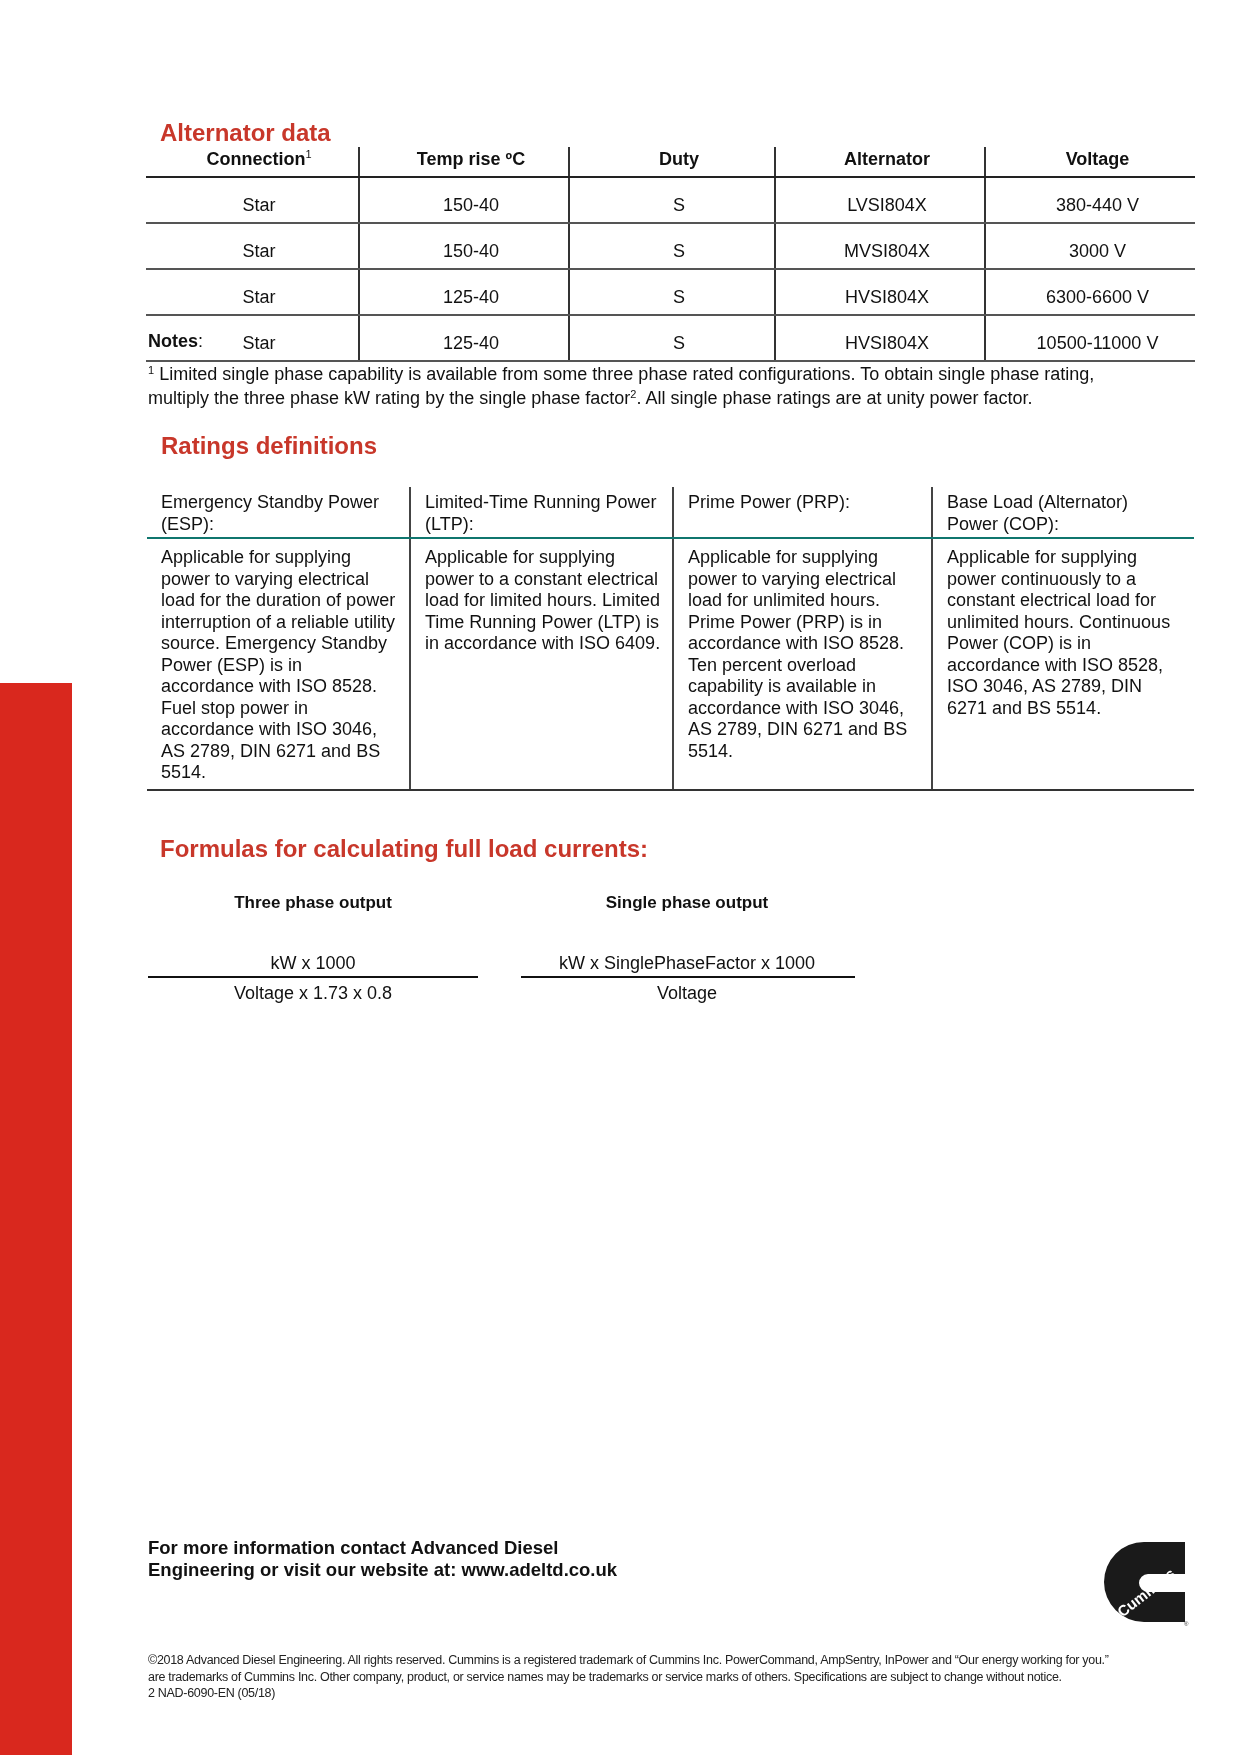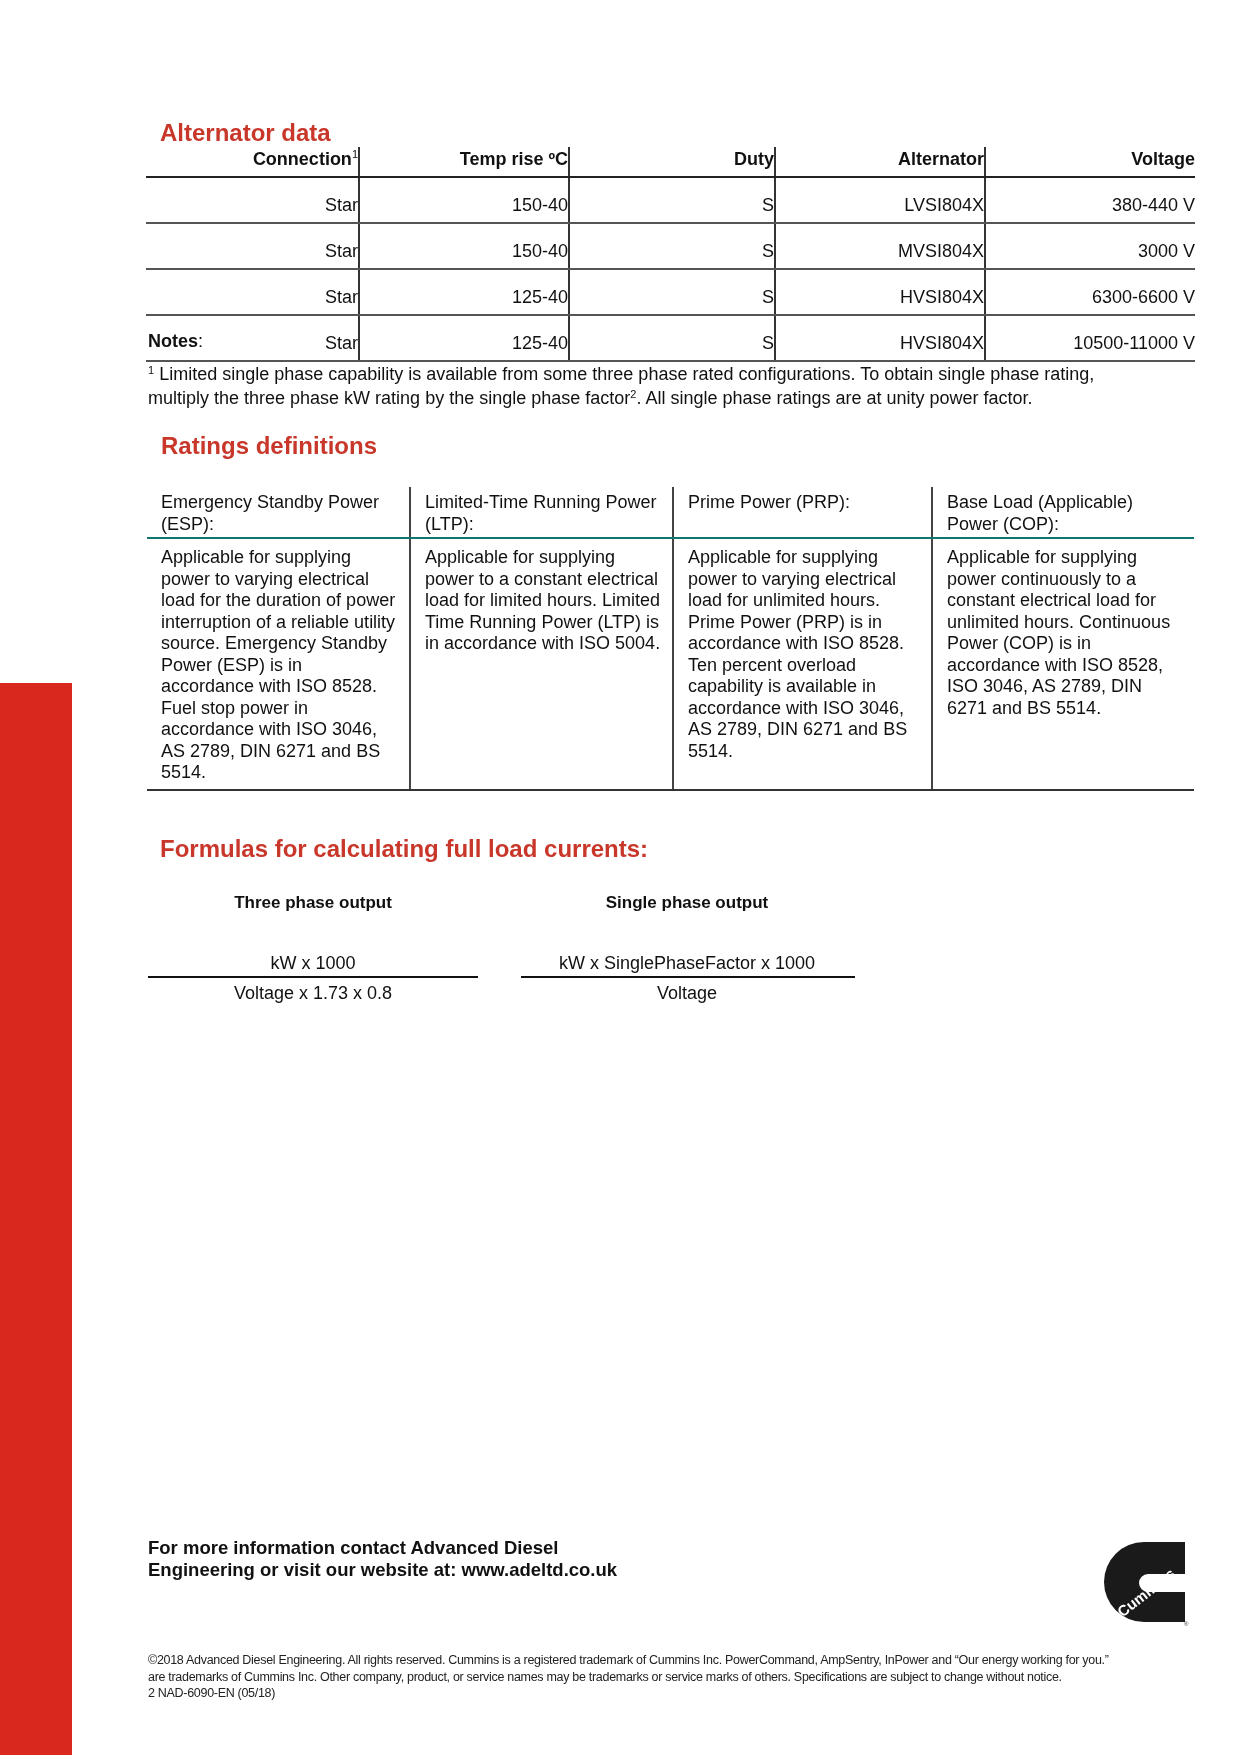--- a/index.html
+++ b/index.html
@@ -4,21 +4,21 @@
 <style>
   html, body { margin:0; padding:0; }
   body { width:1241px; height:1755px; position:relative; background:#fff; overflow:hidden;
          font-family:"Liberation Sans", sans-serif; color:#111; }
   .abs { position:absolute; }
   .red-bar { left:0; top:683px; width:72px; height:1072px; background:#D9281E; }
   .h-red { color:#C8372A; font-weight:bold; font-size:24px; line-height:1; white-space:nowrap; }
 
   
   .alt-table { left:146px; top:147px; width:1049px; border-collapse:collapse; }
-  .alt-table th, .alt-table td { font-size:18px; text-align:right; padding:0 0 0 14px; height:30px; vertical-align:bottom; padding-bottom:6px; box-sizing:border-box; white-space:nowrap; }
+  .alt-table th, .alt-table td { font-size:18px; text-align:center; padding:0 0 0 14px; height:30px; vertical-align:bottom; padding-bottom:6px; box-sizing:border-box; white-space:nowrap; }
   .alt-table th { font-weight:bold; height:30px; border-bottom:2px solid #222; }
   .alt-table td { height:46px; border-bottom:2px solid #555; font-weight:normal; color:#111; }
   .alt-table th + th, .alt-table td + td { border-left:2px solid #333; }
   .alt-table sup { font-size:11px; font-weight:normal; vertical-align:7px; }
 
   .notes-label { left:148px; top:331px; font-size:18px; font-weight:bold; white-space:nowrap; }
   .notes-label span { font-weight:normal; }
   .notes-text { left:148px; top:360px; width:1000px; font-size:18px; line-height:20px; }
   .notes-text sup { font-size:11px; vertical-align:6px; }
 
@@ -101,27 +101,27 @@
       <col style="width:263px">
       <col style="width:263px">
       <col style="width:259px">
       <col style="width:262px">
     </colgroup>
   <thead>
     <tr>
       <th>Emergency Standby Power (ESP):</th>
       <th>Limited-Time Running Power (LTP):</th>
       <th>Prime Power (PRP):</th>
-      <th>Base Load (Applicable) Power (COP):</th>
+      <th>Base Load (Alternator) Power (COP):</th>
     </tr>
   </thead>
   <tbody>
     <tr>
       <td>Applicable for supplying power to varying electrical load for the duration of power interruption of a reliable utility source. Emergency Standby Power (ESP) is in accordance with ISO 8528. Fuel stop power in accordance with ISO 3046, AS 2789, DIN 6271 and BS 5514.</td>
-      <td>Applicable for supplying power to a constant electrical load for limited hours.  Limited Time Running Power (LTP) is in accordance with ISO 5004.</td>
+      <td>Applicable for supplying power to a constant electrical load for limited hours.  Limited Time Running Power (LTP) is in accordance with ISO 6409.</td>
       <td>Applicable for supplying power to varying electrical load for unlimited hours. Prime Power (PRP) is in accordance with ISO 8528. Ten percent overload capability is available in accordance with ISO 3046, AS 2789, DIN 6271 and BS 5514.</td>
       <td>Applicable for supplying power continuously to a constant electrical load for unlimited hours. Continuous Power (COP) is in accordance with ISO 8528, ISO 3046, AS 2789, DIN 6271 and BS 5514.</td>
     </tr>
   </tbody>
 </table>
 
 <div class="abs h-red" style="left:160px; top:837px;">Formulas for calculating full load currents:</div>
 
 <div class="abs formula-head" style="left:313px; top:893px;">Three phase output</div>
 <div class="abs formula-num" style="left:313px; top:953px;">kW x 1000</div>

